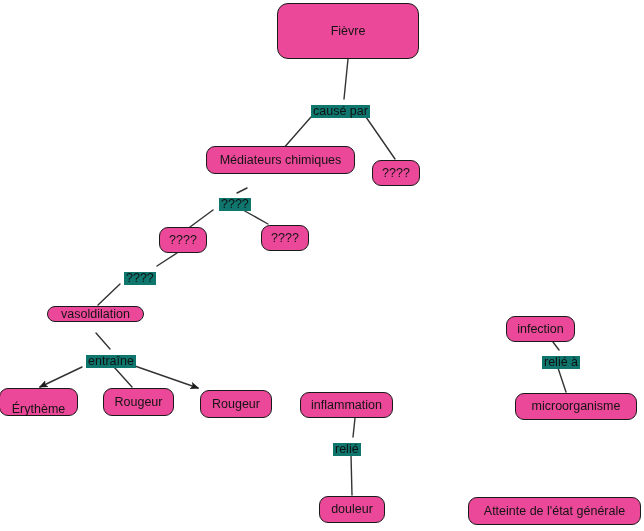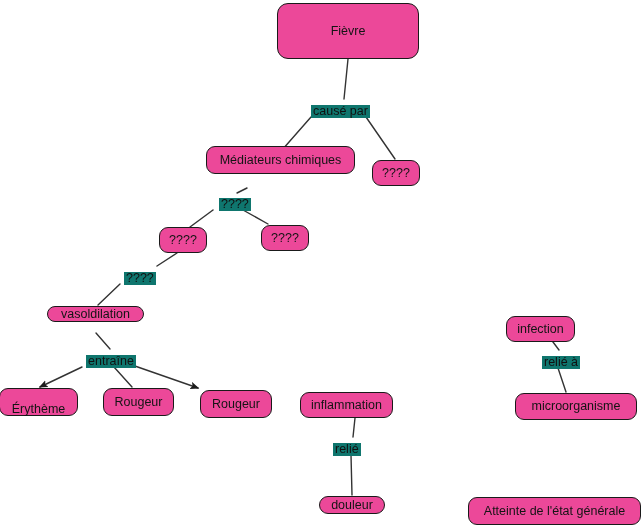--- a/index.html
+++ b/index.html
@@ -108,21 +108,21 @@
       </div>
       <div class="node" style="left: 103px; top: 388px; width: 71px; height: 28px;">
         <span>Rougeur</span>
       </div>
       <div class="node" style="left: 200px; top: 390px; width: 72px; height: 28px;">
         <span>Rougeur</span>
       </div>
       <div class="node" style="left: 300px; top: 392px; width: 93px; height: 26px;">
         <span>inflammation</span>
       </div>
-      <div class="node" style="left: 319px; top: 496px; width: 66px; height: 18px;">
+      <div class="node" style="left: 319px; top: 496px; width: 66px; height: 27px;">
         <span>douleur</span>
       </div>
       <div class="node" style="left: 506px; top: 300px; width: 69px; height: 26px; margin-top: 16px;">
         <span>infection</span>
       </div>
       <div class="node" style="left: 503px; top: 393px; width: 122px; height: 27px; margin-left: 12px;">
         <span>microorganisme</span>
       </div>
       <div class="node" style="left: 468px; top: 497px; width: 173px; height: 28px;">
         <span>Atteinte de l'état générale</span>

